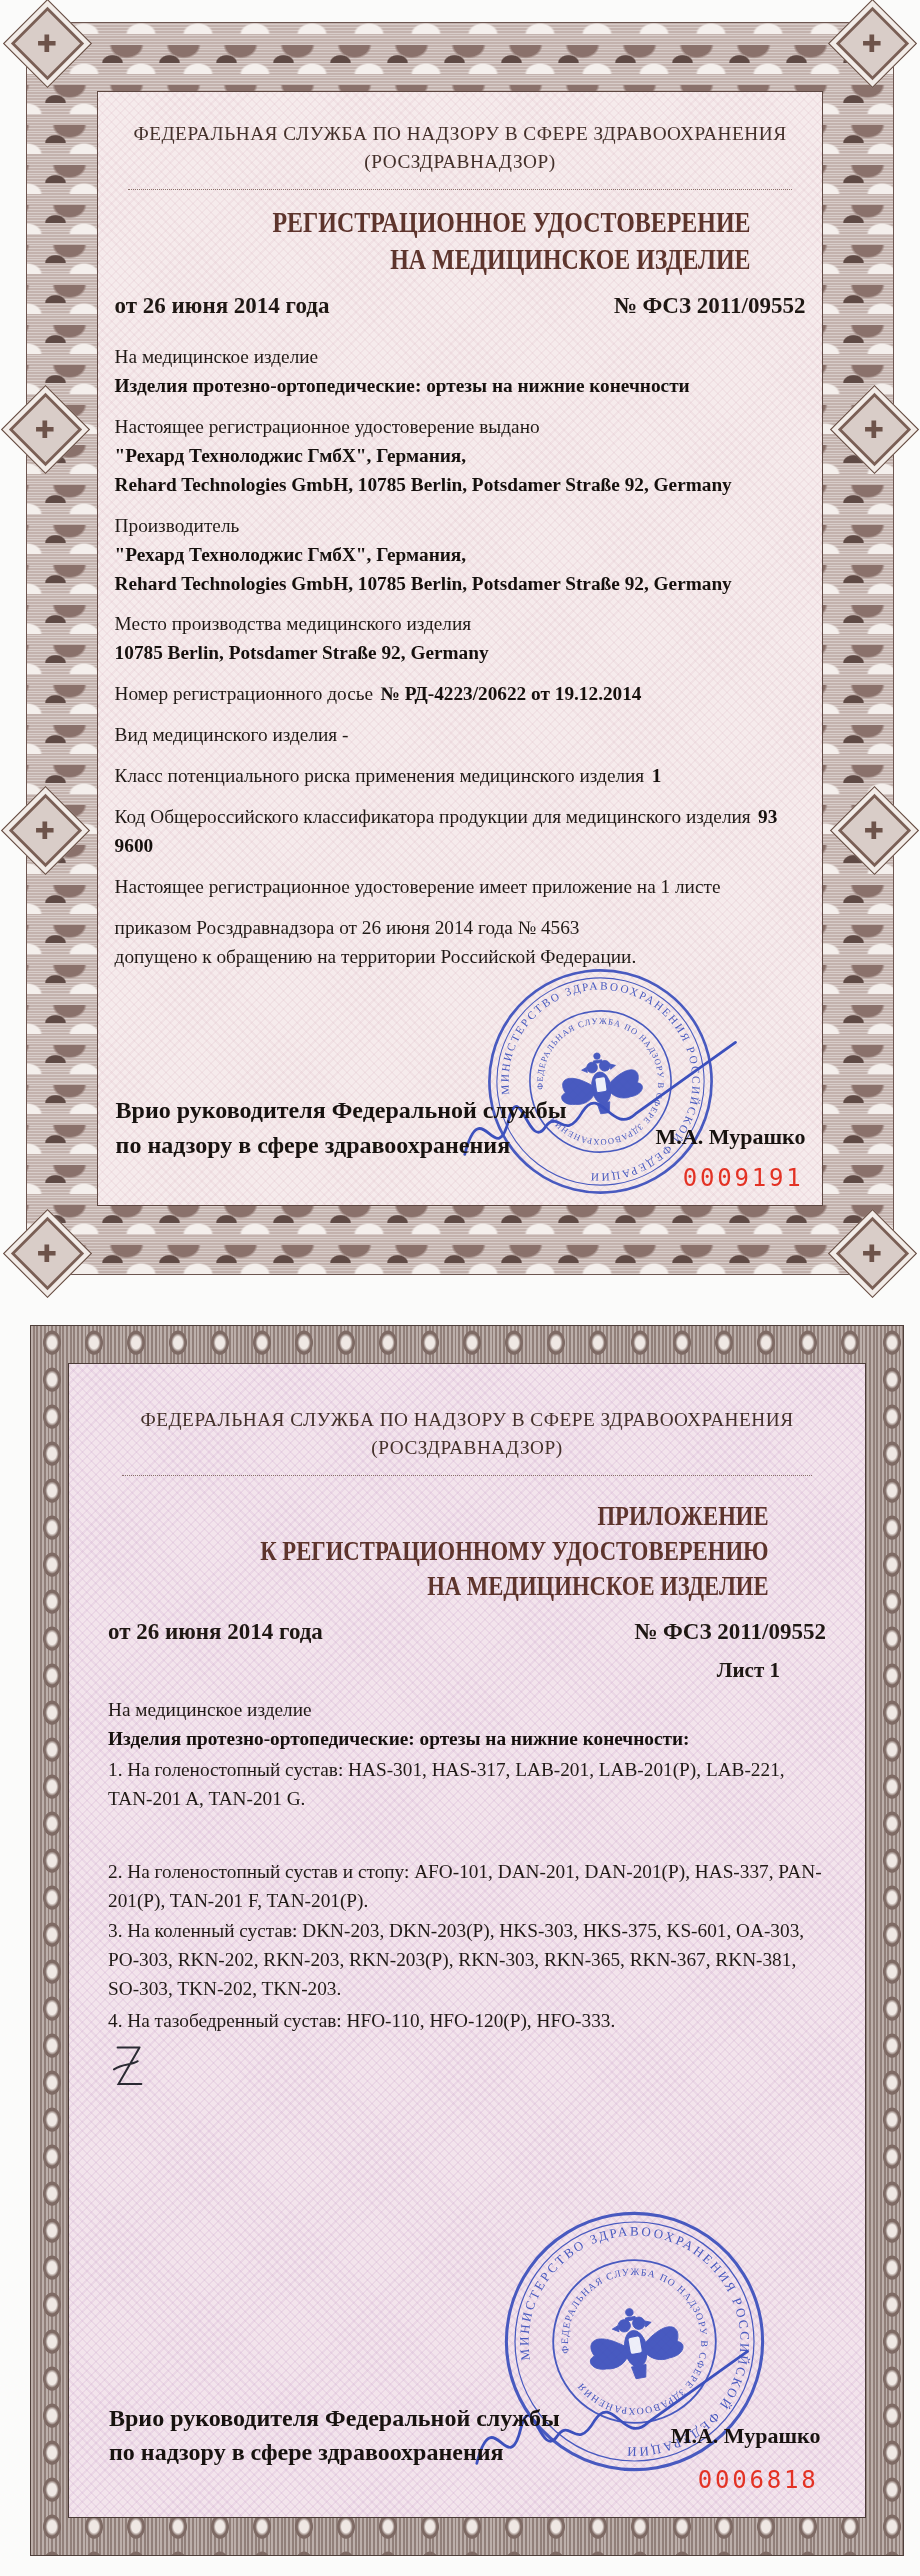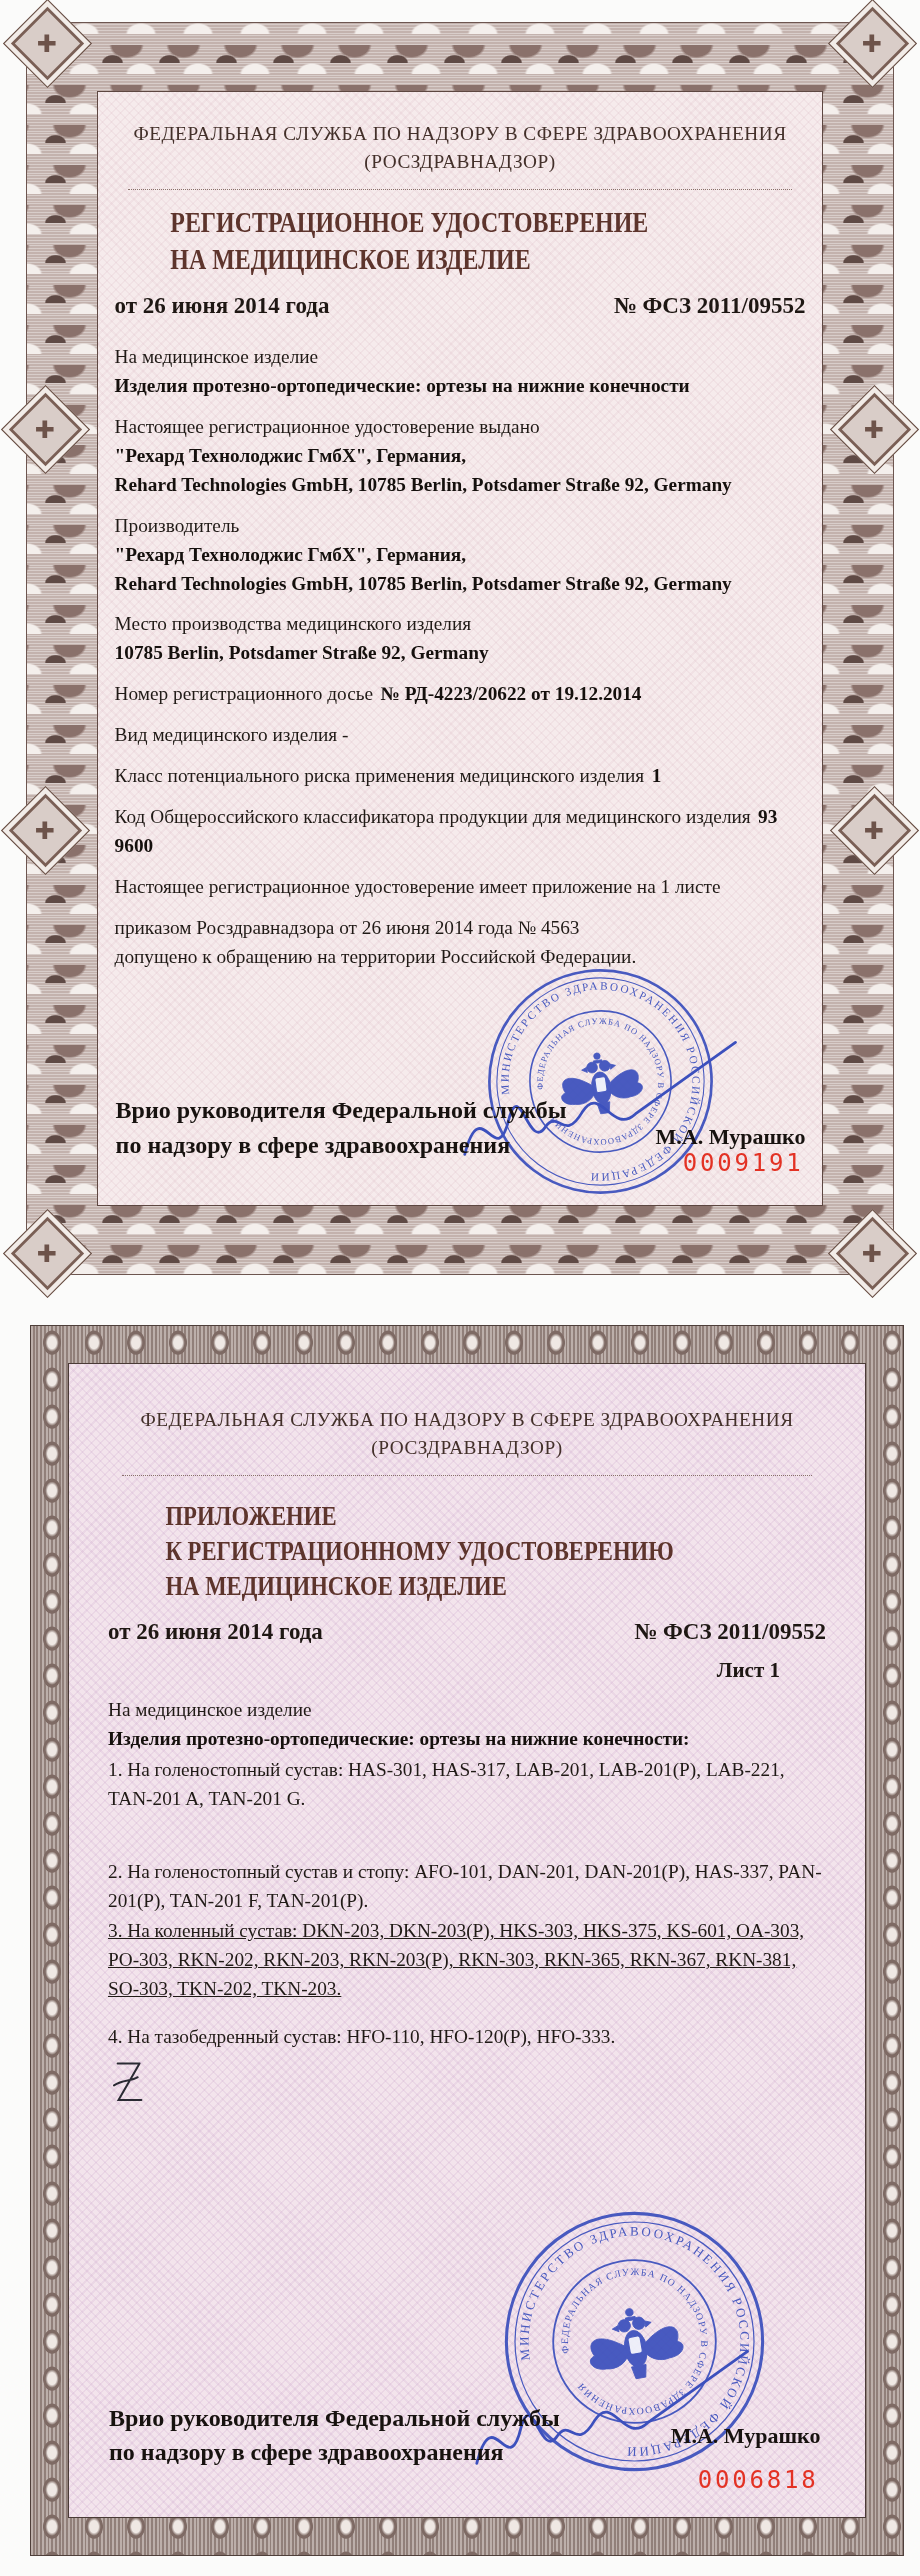--- a/index.html
+++ b/index.html
@@ -61,37 +61,37 @@
   .orn span{transform:rotate(-45deg);font-size:24px;color:#6d534a;line-height:1;}
   .orn.tl{left:-11px;top:-11px}.orn.tr{right:-11px;top:-11px}
   .orn.bl{left:-11px;bottom:-11px}.orn.br{right:-11px;bottom:-11px}
   .orn.ml1{left:-13px;top:30%}.orn.ml2{left:-13px;top:62%}
   .orn.mr1{right:-13px;top:30%}.orn.mr2{right:-13px;top:62%}
   
   .coat{align-self:center;margin-top:3.7px;}
   .hdr{text-align:center;font-size:19.3px;letter-spacing:0.5px;color:#43302a;line-height:1.45;margin-top:9.2px;}
   .hdr .l2{display:block;}
   .dotted{border:0;border-top:1.8px dotted #8a726b;width:96%;margin:13px auto 0;}
-  .title{margin-top:14.7px;text-align:left;font-weight:bold;color:#5d342c;font-size:28.5px;line-height:1.3;}
+  .title{margin-top:14.7px;text-align:right;font-weight:bold;color:#5d342c;font-size:28.5px;line-height:1.3;}
   .title span{display:block;transform:scaleX(.84);transform-origin:center;letter-spacing:0;}
   #cert2 .title{margin-top:23px;font-size:27px;}
   .daterow{display:flex;justify-content:space-between;gap:74px;margin-top:14.7px;font-weight:bold;font-size:23px;color:#1e1713;}
   .sheet{text-align:right;font-weight:bold;font-size:21px;margin:13px 46px 0 0;color:#1e1713;}
   .bodytxt{margin-top:24px;font-size:19.3px;line-height:1.5;}
   .sec{margin:0 0 12px;}
   .b{font-weight:bold;color:#15100d;}
   .lbl{margin-right:7.4px;}
   
   .footer{position:relative;margin-top:auto;min-height:232px;}
   #cert2 .footer{min-height:276px;}
   .sig-label{position:absolute;left:1px;top:109px;font-weight:bold;font-size:24px;line-height:1.45;color:#17120f;}
   #cert2 .sig-label{top:167px;}
   .signer{position:absolute;right:0;top:140px;font-weight:bold;font-size:22px;color:#17120f;}
   #cert2 .signer{top:189px;right:5.5px;}
-  .serial{position:absolute;right:1.8px;top:165px;color:#e33224;font-size:24px;letter-spacing:2.8px;font-family:"DejaVu Sans Mono",monospace;}
+  .serial{position:absolute;right:1.8px;top:180px;color:#e33224;font-size:24px;letter-spacing:2.8px;font-family:"DejaVu Sans Mono",monospace;}
   #cert2 .serial{top:232px;right:7.4px;}
   .stamp{position:absolute;opacity:.93;}
   #cert1 .stamp{left:368px;top:-20px;width:235px;height:235px;transform:rotate(-8deg);}
   #cert2 .stamp{left:391px;top:-28px;width:271px;height:271px;transform:rotate(-10deg);}
   .signature{position:absolute;}
   #cert1 .signature{left:340px;top:51px;width:304px;height:156px;}
   #cert2 .signature{left:359px;top:110px;width:304px;height:156px;}
   .zmark{margin:5.5px 0 0 1.8px;display:block;}
 </style>
 </head>
@@ -270,21 +270,21 @@
 
     <div class="sheet">Лист   1</div>
 
     <div class="bodytxt" style="margin-top:13px;">
       <p class="sec" style="margin-bottom:1.8px;">
         <span>На медицинское изделие</span><br>
         <span class="b">Изделия протезно-ортопедические: ортезы на нижние конечности:</span>
       </p>
       <p class="sec" style="margin-bottom:1.8px;">1. На голеностопный сустав: HAS-301, HAS-317, LAB-201, LAB-201(P), LAB-221, TAN-201 A, TAN-201 G.</p>
       <p class="sec" style="margin-bottom:1.8px;margin-top:44px;">2. На голеностопный сустав и стопу: AFO-101, DAN-201, DAN-201(P), HAS-337, PAN-201(P), TAN-201 F, TAN-201(P).</p>
-      <p class="sec" style="margin-bottom:19px;text-decoration:underline;">3. На коленный сустав: DKN-203, DKN-203(P), HKS-303, HKS-375, KS-601, OA-303, PO-303, RKN-202, RKN-203, RKN-203(P), RKN-303, RKN-365, RKN-367, RKN-381, SO-303, TKN-202, TKN-203.</p>
+      <p class="sec" style="margin-bottom:3px;">3. На коленный сустав: DKN-203, DKN-203(P), HKS-303, HKS-375, KS-601, OA-303, PO-303, RKN-202, RKN-203, RKN-203(P), RKN-303, RKN-365, RKN-367, RKN-381, SO-303, TKN-202, TKN-203.</p>
       <p class="sec" style="margin-bottom:1.8px;">4. На тазобедренный сустав: HFO-110, HFO-120(P), HFO-333.</p>
       <svg class="zmark" width="39" height="53" viewBox="0 0 42 58">
         <path d="M8,6 H32 M32,6 L9,46 H34 M4,30 C14,23 22,26 30,21" fill="none" stroke="#2a2a33" stroke-width="2.2" stroke-linecap="round"></path>
       </svg>
     </div>
 
     <div class="footer">
       <svg class="stamp" viewBox="0 0 220 220">
         <g fill="none" stroke="#3c50bd">
           <circle cx="110" cy="110" r="104" stroke-width="2.5"></circle>

